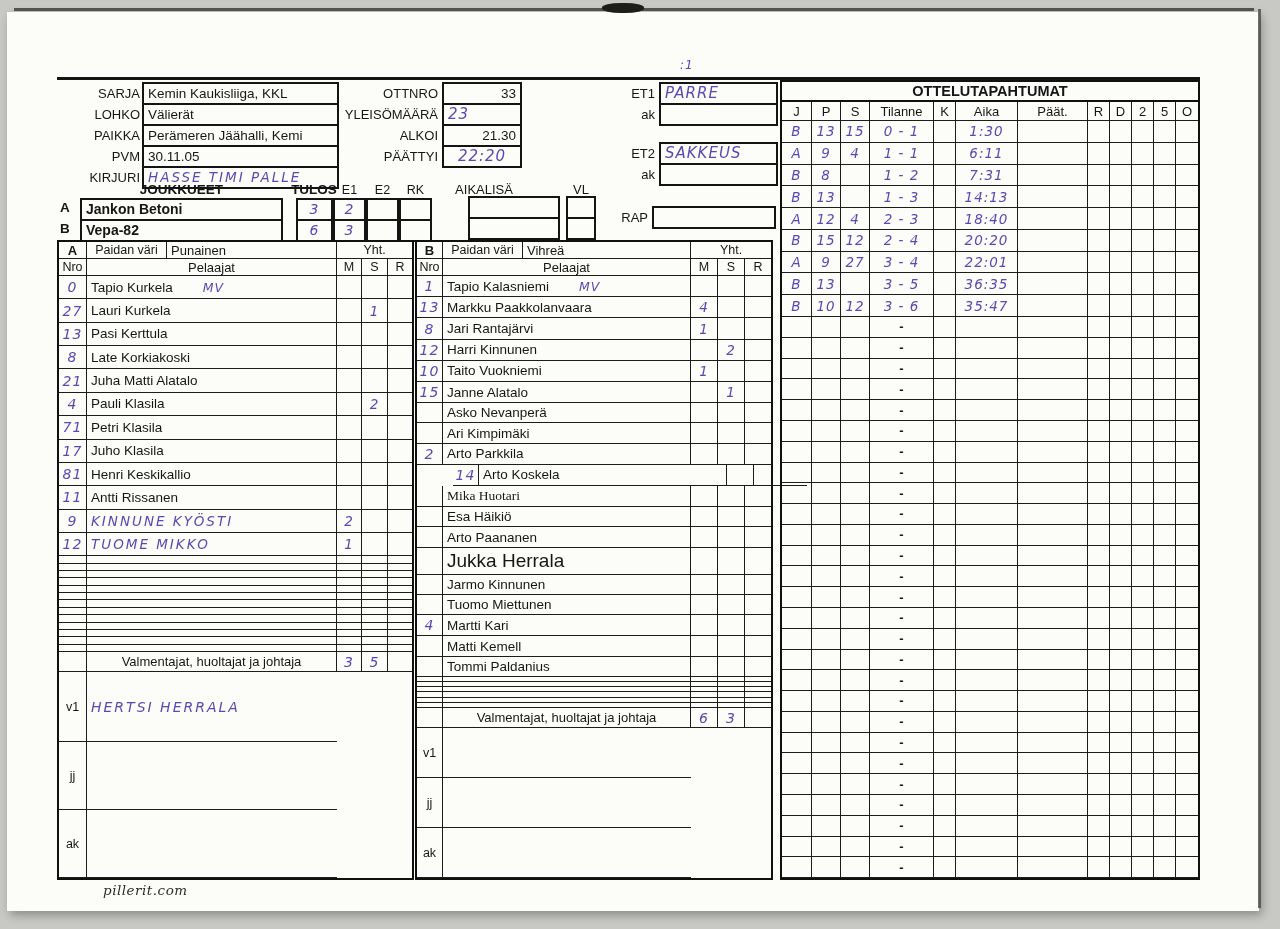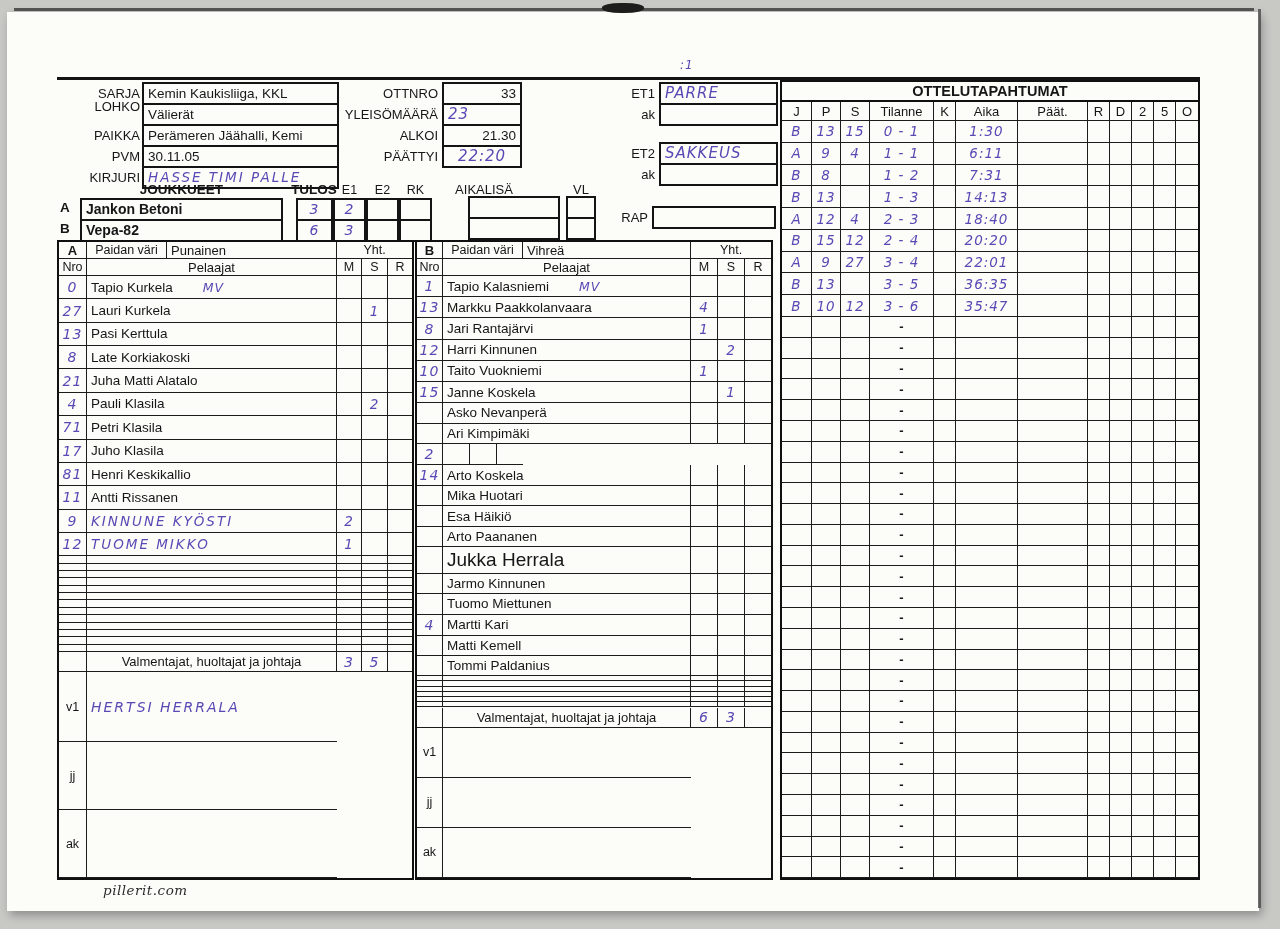--- a/index.html
+++ b/index.html
@@ -50,21 +50,21 @@
 <div id="scene">
   <div class="paper"></div>
   <div class="scan-top"></div>
   <div class="scan-blob"></div>
   <div class="scan-right"></div>
   <div class="topline" style="left:57px; top:77px; width:1143px; height:3px;"></div>
   <div id="form"></div>
   <div class="abs site" style="left:103px; top:882px;">pillerit.com</div>
 <div class="abs lbl" style="left: 55px; top: 82px; width: 85px;">SARJA</div>
     <div class="abs box val" style="left: 142px; top: 82px; width: 197px; height: 23px;">Kemin Kaukisliiga, KKL</div>
-    <div class="abs lbl" style="left: 55px; top: 95px; width: 85px;">LOHKO</div>
+    <div class="abs lbl" style="left: 55px; top: 103px; width: 85px;">LOHKO</div>
     <div class="abs box val" style="left: 142px; top: 103px; width: 197px; height: 23px;">Välierät</div>
     <div class="abs lbl" style="left: 55px; top: 124px; width: 85px;">PAIKKA</div>
     <div class="abs box val" style="left: 142px; top: 124px; width: 197px; height: 23px;">Perämeren Jäähalli, Kemi</div>
     <div class="abs lbl" style="left: 55px; top: 145px; width: 85px;">PVM</div>
     <div class="abs box val" style="left: 142px; top: 145px; width: 197px; height: 23px;">30.11.05</div>
     <div class="abs lbl" style="left: 55px; top: 166px; width: 85px;">KIRJURI</div>
     <div class="abs box val hw hwname" style="left: 142px; top: 166px; width: 197px; height: 23px;">HASSE TIMI PALLE</div>
     <div class="abs lbl" style="left: 328px; top: 82px; width: 110px;">OTTNRO</div>
     <div class="abs box val right" style="left: 442px; top: 82px; width: 80px; height: 23px;">33</div>
     <div class="abs lbl" style="left: 328px; top: 103px; width: 110px;">YLEISÖMÄÄRÄ</div>
@@ -403,21 +403,21 @@
           <div class="cell pl" style="width: 248px; flex: 0 0 248px; font-size: 13.5px;">
             <span>Taito Vuokniemi</span>
           </div>
           <div class="cell c hw" style="width: 27px; flex: 0 0 27px; font-size: 13.5px;">1</div>
           <div class="cell c hw" style="width: 27px; flex: 0 0 27px; font-size: 13.5px;"></div>
           <div class="cell c hw" style="width: 26px; flex: 0 0 26px; font-size: 13.5px;"></div>
         </div>
         <div class="row">
           <div class="cell c hw" style="width: 26px; flex: 0 0 26px; font-size: 14px;">15</div>
           <div class="cell pl" style="width: 248px; flex: 0 0 248px; font-size: 13.5px;">
-            <span>Janne Koskela</span>
+            <span>Janne Alatalo</span>
           </div>
           <div class="cell c hw" style="width: 27px; flex: 0 0 27px; font-size: 13.5px;"></div>
           <div class="cell c hw" style="width: 27px; flex: 0 0 27px; font-size: 13.5px;">1</div>
           <div class="cell c hw" style="width: 26px; flex: 0 0 26px; font-size: 13.5px;"></div>
         </div>
         <div class="row">
           <div class="cell c hw" style="width: 26px; flex: 0 0 26px; font-size: 14px;"></div>
           <div class="cell pl" style="width: 248px; flex: 0 0 248px; font-size: 13.5px;">
             <span>Asko Nevanperä</span>
           </div>
@@ -429,36 +429,39 @@
           <div class="cell c hw" style="width: 26px; flex: 0 0 26px; font-size: 14px;"></div>
           <div class="cell pl" style="width: 248px; flex: 0 0 248px; font-size: 13.5px;">
             <span>Ari Kimpimäki</span>
           </div>
           <div class="cell c hw" style="width: 27px; flex: 0 0 27px; font-size: 13.5px;"></div>
           <div class="cell c hw" style="width: 27px; flex: 0 0 27px; font-size: 13.5px;"></div>
           <div class="cell c hw" style="width: 26px; flex: 0 0 26px; font-size: 13.5px;"></div>
         </div>
         <div class="row">
           <div class="cell c hw" style="width: 26px; flex: 0 0 26px; font-size: 14px;">2</div>
-          <div class="cell c hw" style="width: 27px; flex: 0 0 27px; font-size: 13.5px;"></div>
-          <div class="cell c hw" style="width: 27px; flex: 0 0 27px; font-size: 13.5px;"></div>
-          <div class="cell c hw" style="width: 26px; flex: 0 0 26px; font-size: 13.5px;"></div>
-        </div>
-        <div class="row">
-          <div class="cell c hw" style="width: 26px; flex: 0 0 26px; font-size: 14px;">14</div>
+          <div class="cell pl" style="width: 248px; flex: 0 0 248px; font-size: 13.5px;">
+            <span>Arto Parkkila</span>
+          </div>
+          <div class="cell c hw" style="width: 27px; flex: 0 0 27px; font-size: 13.5px;"></div>
+          <div class="cell c hw" style="width: 27px; flex: 0 0 27px; font-size: 13.5px;"></div>
+          <div class="cell c hw" style="width: 26px; flex: 0 0 26px; font-size: 13.5px;"></div>
+        </div>
+        <div class="row">
+          <div class="cell c hw" style="width: 26px; flex: 0 0 26px; font-size: 14px; margin-left: 36px;">14</div>
           <div class="cell pl" style="width: 248px; flex: 0 0 248px; font-size: 13.5px;">
             <span>Arto Koskela</span>
           </div>
           <div class="cell c hw" style="width: 27px; flex: 0 0 27px; font-size: 13.5px;"></div>
           <div class="cell c hw" style="width: 27px; flex: 0 0 27px; font-size: 13.5px;"></div>
           <div class="cell c hw" style="width: 26px; flex: 0 0 26px; font-size: 13.5px;"></div>
         </div>
         <div class="row">
           <div class="cell c hw" style="width: 26px; flex: 0 0 26px; font-size: 14px;"></div>
-          <div class="cell pl" style="width: 248px; flex: 0 0 248px; font-size: 13.5px;">
+          <div class="cell pl" style="width: 248px; flex: 0 0 248px; font-size: 13.5px; font-family: Liberation Serif, serif;">
             <span>Mika Huotari</span>
           </div>
           <div class="cell c hw" style="width: 27px; flex: 0 0 27px; font-size: 13.5px;"></div>
           <div class="cell c hw" style="width: 27px; flex: 0 0 27px; font-size: 13.5px;"></div>
           <div class="cell c hw" style="width: 26px; flex: 0 0 26px; font-size: 13.5px;"></div>
         </div>
         <div class="row">
           <div class="cell c hw" style="width: 26px; flex: 0 0 26px; font-size: 14px;"></div>
           <div class="cell pl" style="width: 248px; flex: 0 0 248px; font-size: 13.5px;">
             <span>Esa Häikiö</span>

